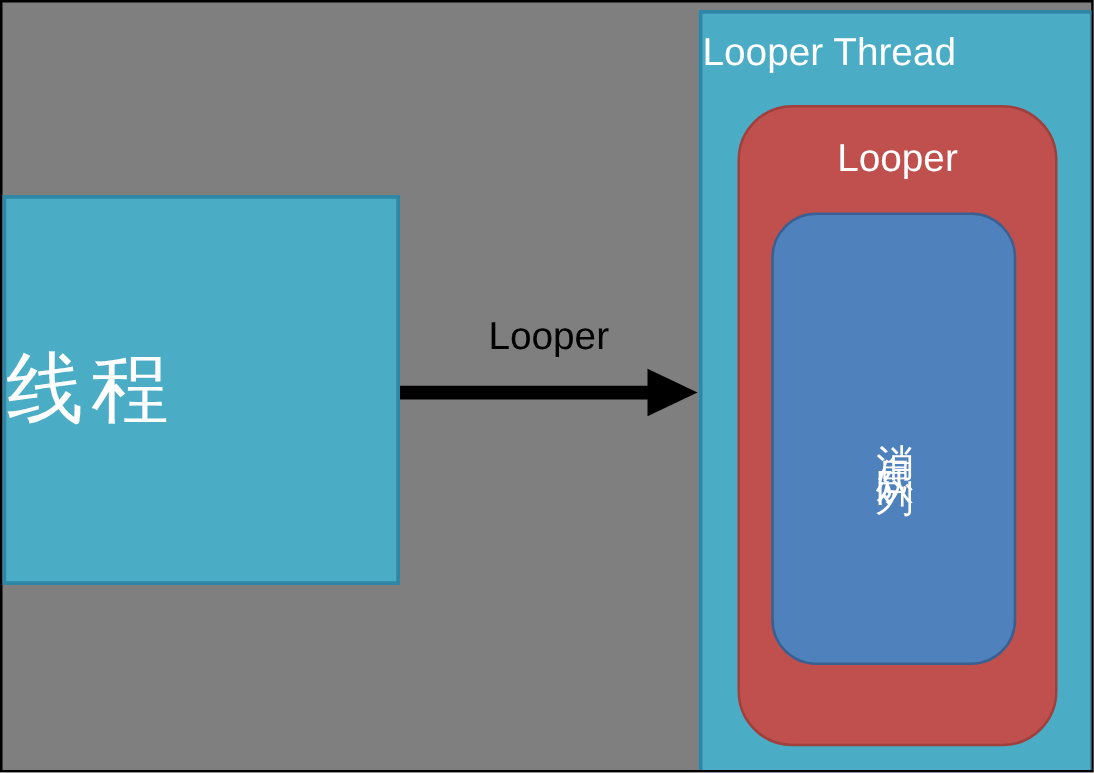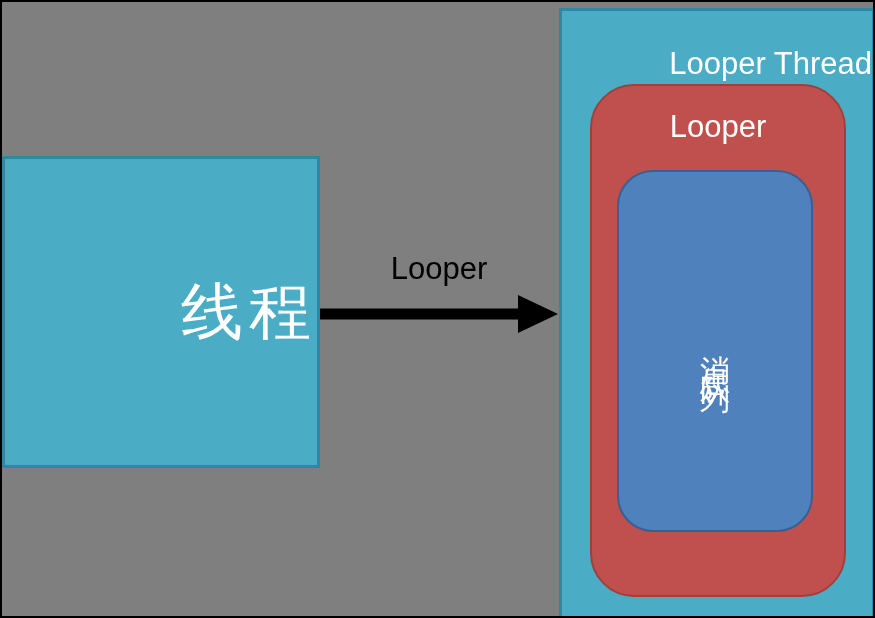--- a/index.html
+++ b/index.html
@@ -22,21 +22,21 @@
     position: absolute;
     left: 0px;
     top: 154px;
     width: 318px;
     height: 312px;
     background: #4bacc6;
     border: 3px solid #2e87a5;
     box-sizing: border-box;
     display: flex;
     align-items: center;
-    justify-content: flex-end;
+    justify-content: flex-start;
   }
   .thread-label {
     color: #ffffff;
     font-size: 62px;
     letter-spacing: 6px;
     line-height: 1;
   }
   
   .arrow-label {
     position: absolute;
@@ -60,22 +60,22 @@
     position: absolute;
     left: 557px;
     top: 6px;
     width: 316px;
     height: 612px;
     background: #4bacc6;
     border: 3px solid #2e87a5;
     box-sizing: border-box;
   }
   .lt-title {
-    margin-top: 36px;
-    text-align: right;
+    margin-top: 14px;
+    text-align: left;
     color: #ffffff;
     font-size: 31px;
     line-height: 1.1;
   }
   
   .looper-box {
     position: absolute;
     left: 28px;
     top: 73px;
     width: 256px;

